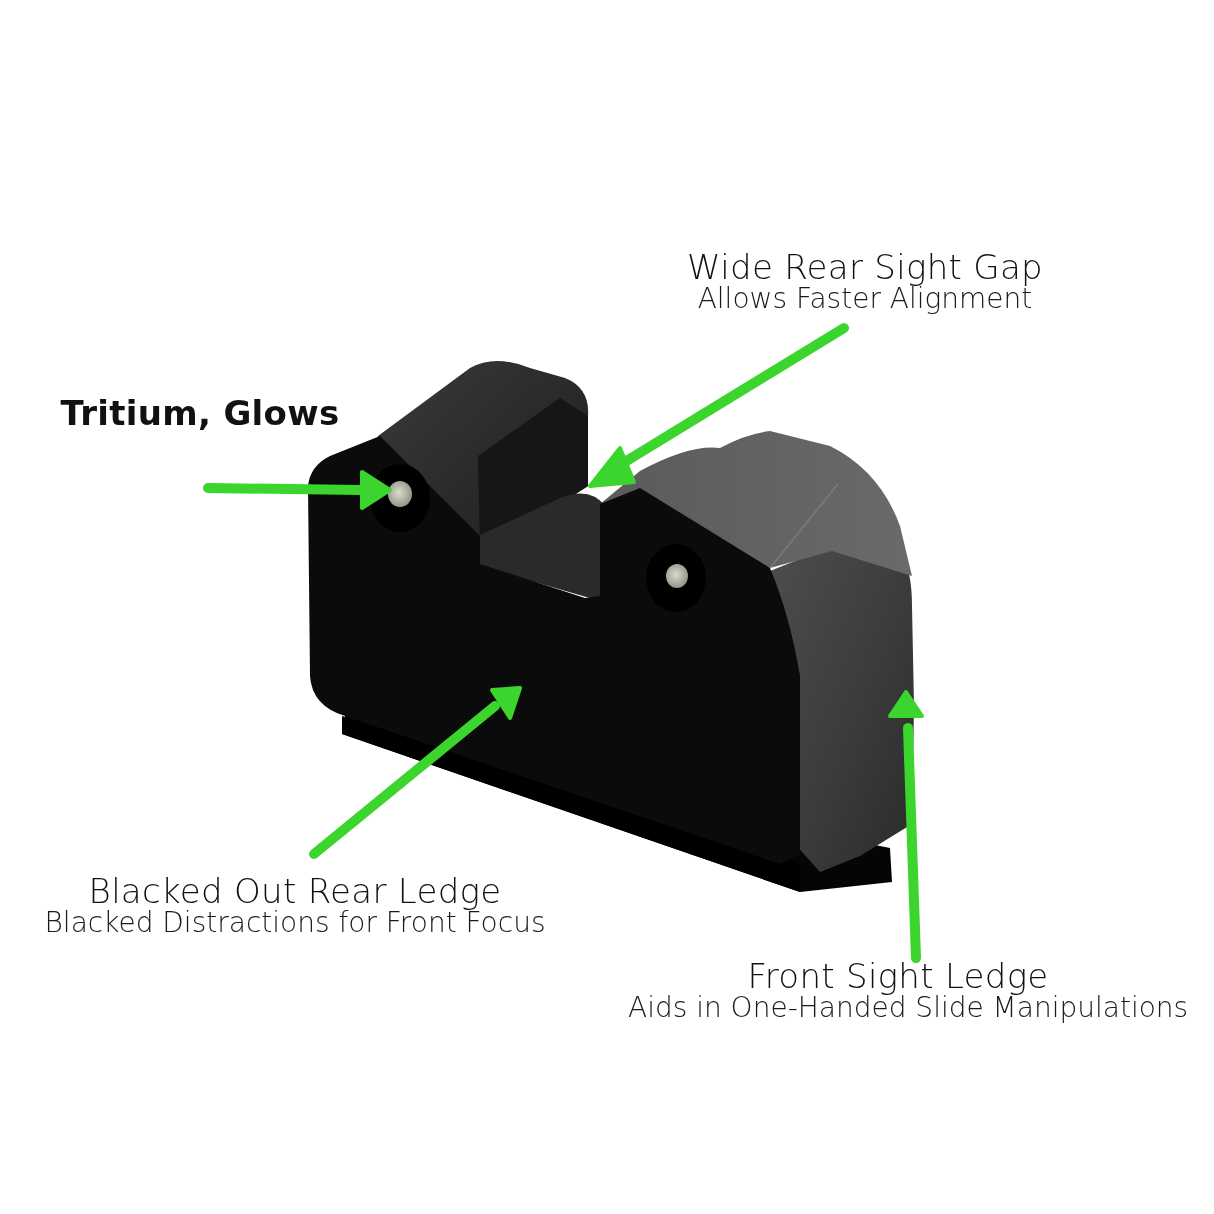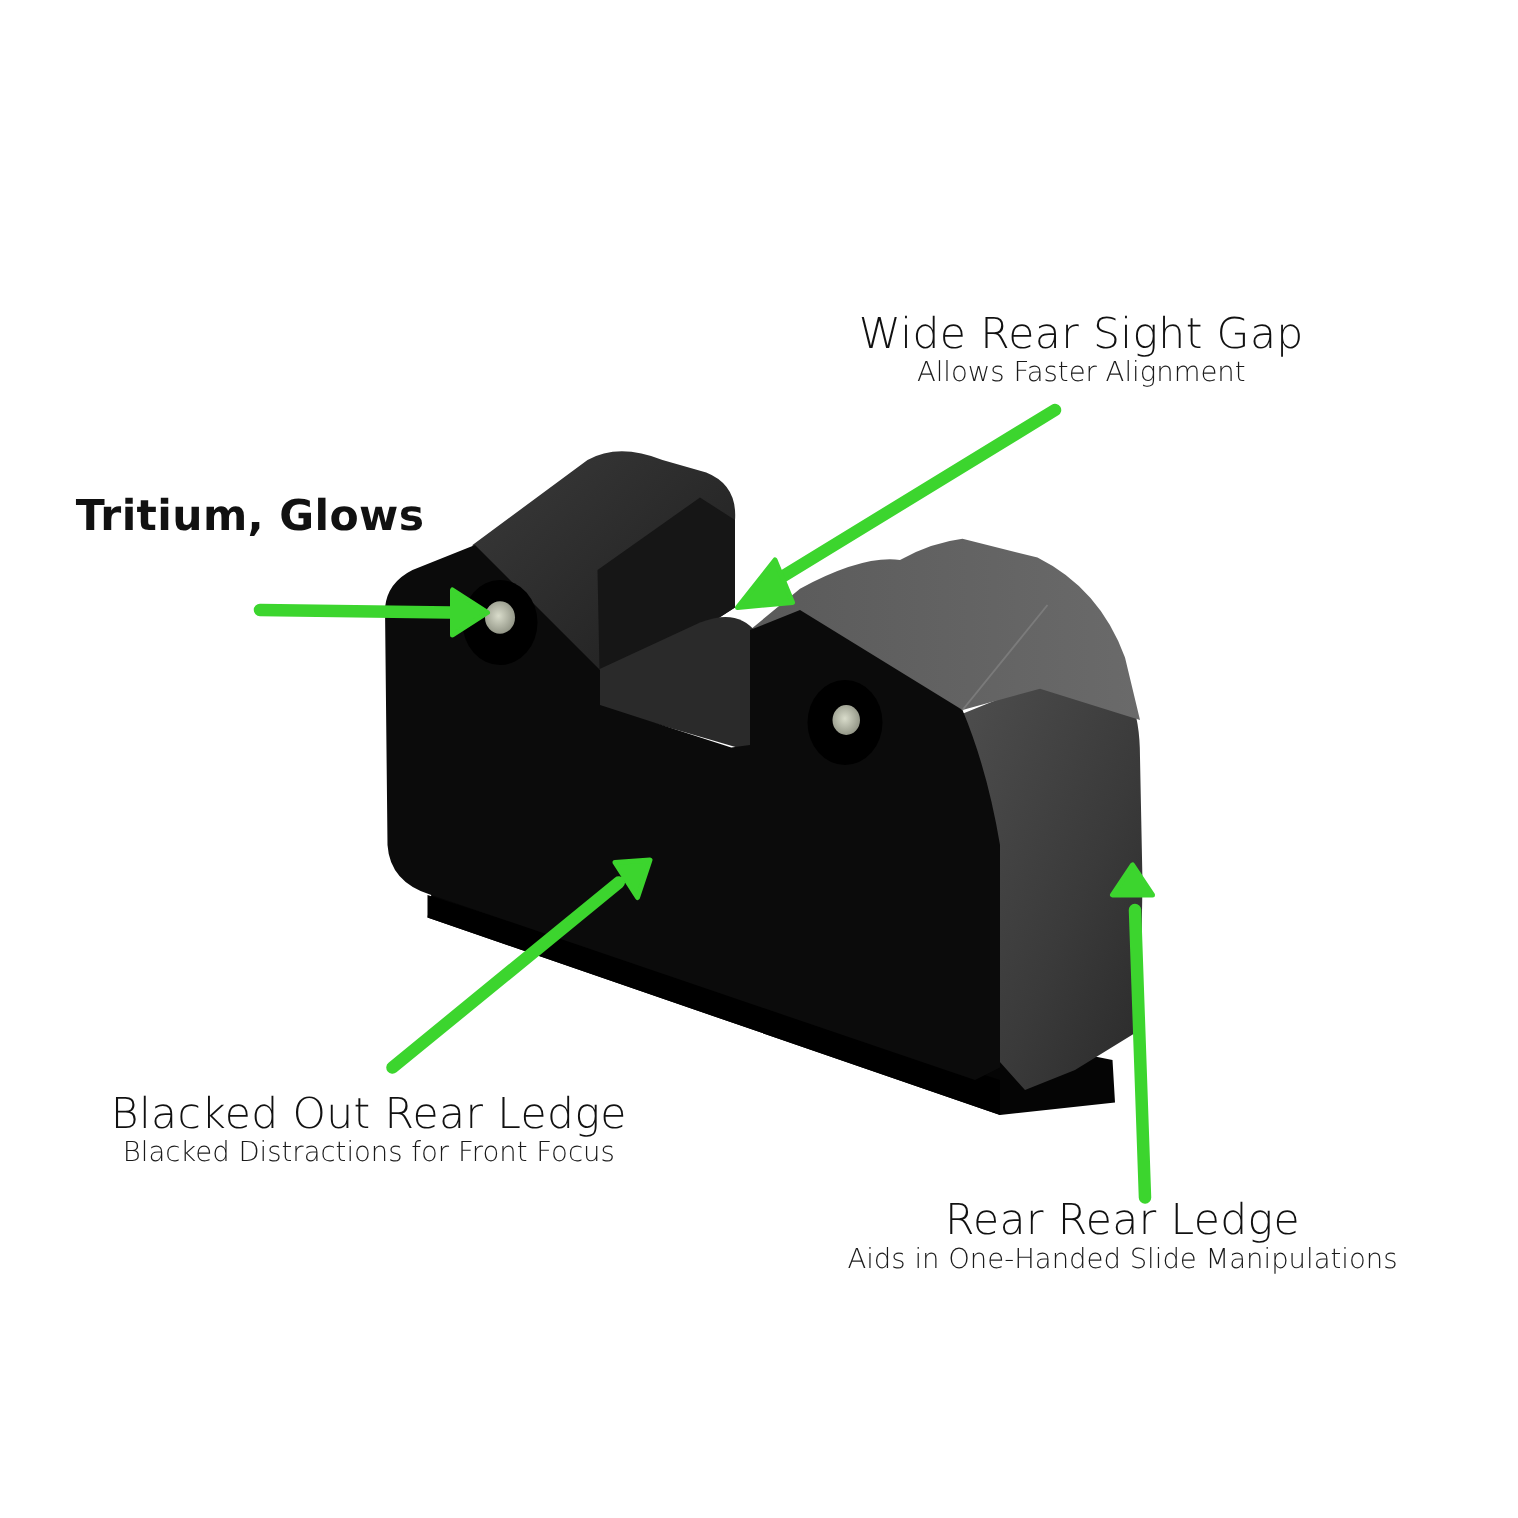--- a/index.html
+++ b/index.html
@@ -2,21 +2,21 @@
 <html><head>
 <meta charset="utf-8">
 <style>
   html, body { margin: 0; padding: 0; background: #ffffff; }
   body { width: 1214px; height: 1214px; position: relative; overflow: hidden;
          font-family: "DejaVu Sans", "Liberation Sans", sans-serif; color: #111111; }
   .stage { position: absolute; left: 0; top: 16px; width: 1002px; height: 1214px; }
   .stage svg { position: absolute; left: 0; top: 0; }
   .label { position: absolute; text-align: center; white-space: nowrap; }
   .label .title { font-size: 34px; line-height: 38px; font-weight: 300; letter-spacing: 0.3px; color: #111; }
-  .label .sub { font-size: 22px; line-height: 26px; font-weight: 300; color: #1a1a1a; }
+  .label .sub { font-size: 28px; line-height: 26px; font-weight: 300; color: #1a1a1a; }
   .label.tritium .title { line-height: 58px; font-weight: bold; }
 </style>
 </head>
 <body>
 
 <div class="stage">
 
   <svg width="1214" height="1214" viewBox="0 0 1214 1214">
     <defs>
       <linearGradient id="gTopL" x1="0" y1="0" x2="1" y2="1">
@@ -102,17 +102,17 @@
   <div class="label tritium" style="left:55px; top:368px; width:290px;">
     <div class="title">Tritium, Glows</div>
   </div>
 
   <div class="label" style="left:40px; top:856px; width:510px;">
     <div class="title">Blacked Out Rear Ledge</div>
     <div class="sub">Blacked Distractions for Front Focus</div>
   </div>
 
   <div class="label" style="left:628px; top:941px; width:540px;">
-    <div class="title">Rear Rear Ledge</div>
+    <div class="title">Front Sight Ledge</div>
     <div class="sub">Aids in One-Handed Slide Manipulations</div>
   </div>
 
 </div>
 
 </body></html>

